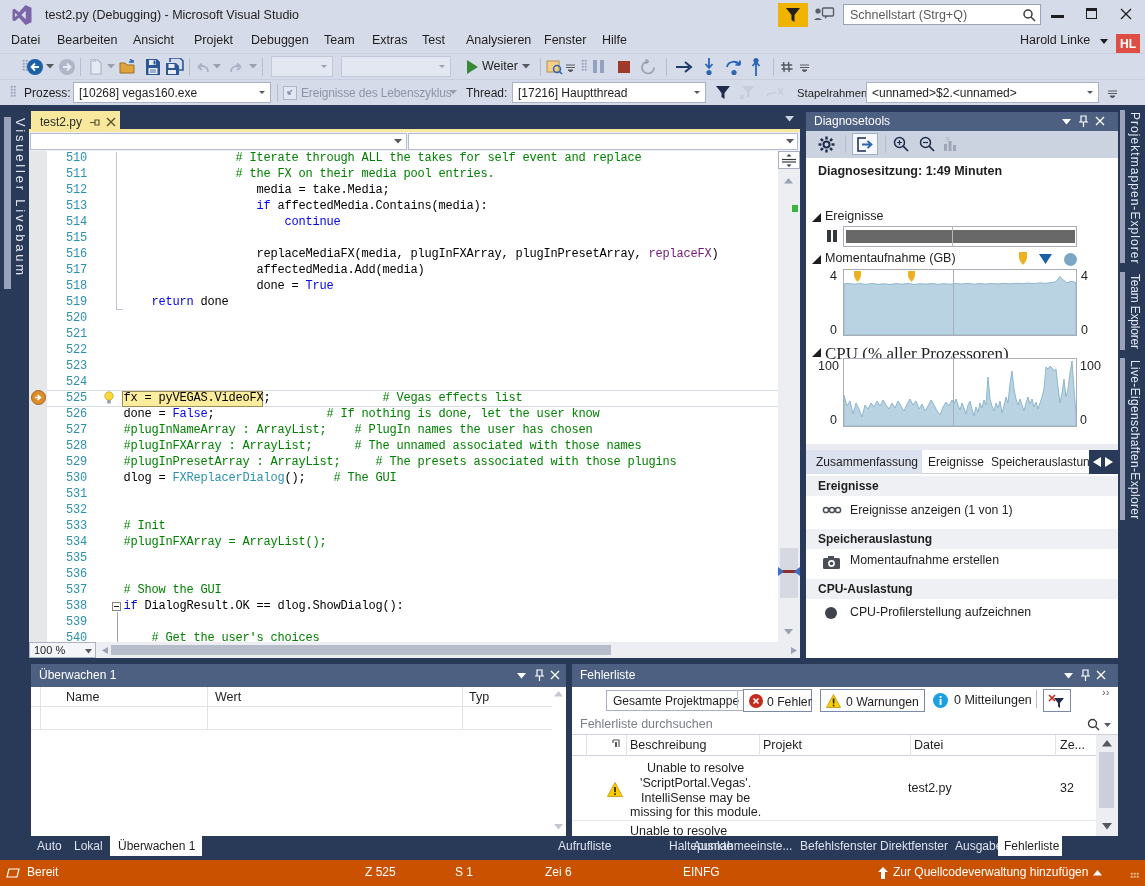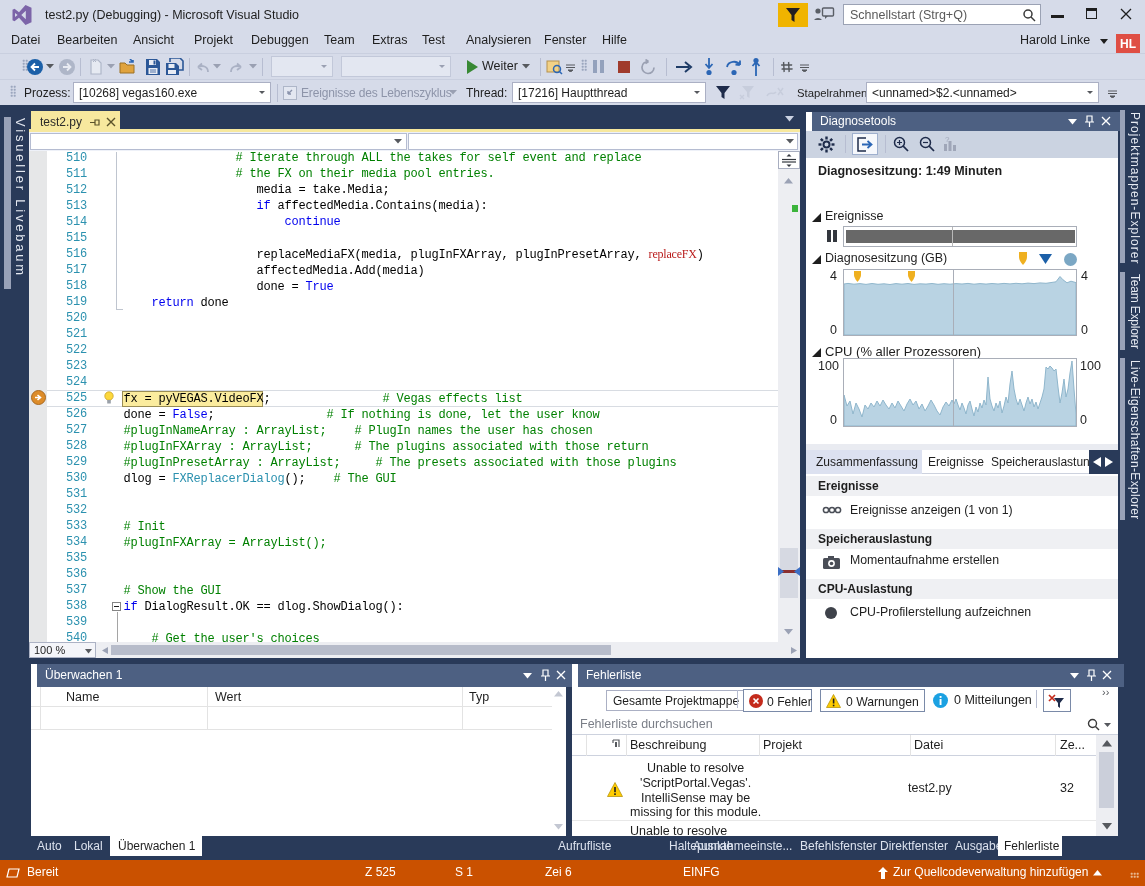--- a/index.html
+++ b/index.html
@@ -23,25 +23,25 @@
   
   #editor { left:29px; top:105px; width:771px; height:555px; background:#293A59; }
   #edtab { position:absolute; left:2px; top:6px; width:89px; height:23px; background:#F7E89E; color:#2A2A2A; font-size:12px; }
   #goldline { position:absolute; left:0; top:24px; width:771px; height:3px; background:#F7E89E; }
   #navbar { position:absolute; left:0; top:27px; width:771px; height:19px; background:#EEF1F8; }
   #codearea { position:absolute; left:0; top:46px; width:749px; height:491px; background:#fff; overflow:hidden; }
   #bpmargin { position:absolute; left:0; top:0; width:18px; height:491px; background:#E6E7E8; }
   .mono { font-family:"Liberation Mono", monospace; font-size:12px; letter-spacing:-0.2px; line-height:16px; white-space:pre; }
   #linenums { position:absolute; left:18px; top:-1px; width:40px; text-align:right; color:#2B91AF; }
   #code { position:absolute; left:94.5px; top:-1px; color:#000; }
-  .c { color:#008000; } .k { color:#0000EE; } .t { color:#2B91AF; } .g { color:#b91c1c;font-family:Liberation Serif, serif; }
+  .c { color:#008000; } .k { color:#0000EE; } .t { color:#2B91AF; } .g { color:#701a75; }
   #vscroll { position:absolute; left:749px; top:46px; width:22px; height:491px; background:#EDEEF2; }
   #edbottom { position:absolute; left:0; top:537px; width:771px; height:16px; background:#EDEEF2; }
   
-  .ptitle { position:absolute; height:23px; background:#4D6082; color:#FFF; font-size:12px;margin-left:6px; }
+  .ptitle { position:absolute; height:23px; background:#4D6082; color:#FFF; font-size:12px; }
   .ptitle .pt { position:absolute; left:8px; top:4px; }
   #diag { left:806px; top:112px; width:312px; height:546px; background:#fff; }
   #watch { left:31px; top:664px; width:535px; height:172px; background:#fff; }
   #errors { left:572px; top:664px; width:546px; height:172px; background:#fff; }
   .vtabtext { color:#E6EAF2; font-size:12px; writing-mode:vertical-rl; letter-spacing:0.5px; }
   .vstrip { position:absolute; width:5px; background:#99A2B8; }
   #statusbar { left:0; top:860px; width:1145px; height:26px; background:#CA5100; color:#fff; font-size:12px; }
   .sbi { position:absolute; top:5px; }
   .btab { position:absolute; top:836px; height:20px; color:#DCE2EE; font-size:12px; }
   .btab.on { background:#fff; color:#1E1E1E; }
@@ -324,21 +324,21 @@
                    done = <span class="k">True</span>
     <span class="k">return</span> done
 
 
 
 
 
 fx = pyVEGAS.VideoFX;                <span class="c"># Vegas effects list</span>
 done = <span class="k">False</span>;                <span class="c"># If nothing is done, let the user know</span>
 <span class="c">#plugInNameArray : ArrayList;    # PlugIn names the user has chosen</span>
-<span class="c">#plugInFXArray : ArrayList;      # The plugins associated with those return</span>
+<span class="c">#plugInFXArray : ArrayList;      # The unnamed associated with those names</span>
 <span class="c">#plugInPresetArray : ArrayList;     # The presets associated with those plugins</span>
 dlog = <span class="t">FXReplacerDialog</span>();    <span class="c"># The GUI</span>
 
 
 <span class="c"># Init</span>
 <span class="c">#plugInFXArray = ArrayList();</span>
 
 
 <span class="c"># Show the GUI</span>
 <span class="k">if</span> DialogResult.OK == dlog.ShowDialog():
@@ -465,21 +465,21 @@
   <div class="abs" style="left:37px;top:114px;width:234px;height:21px;border:1px solid #A9AEB8;background:#fff;">
     <div class="abs" style="left:2px;top:3px;width:229px;height:13px;background:#686868;"></div>
     <div class="abs" style="left:108px;top:0;width:1px;height:19px;background:#B8B8B8;"></div>
   </div>
   <div class="abs" style="left:21px;top:118px;width:3.5px;height:12px;background:#33373E;"></div>
   <div class="abs" style="left:27px;top:118px;width:3.5px;height:12px;background:#33373E;"></div>
 
   <svg class="abs" style="left:6px;top:143px" width="9" height="9">
       <path d="M9 0 L9 9 L0 9 Z" fill="#1E1E1E"></path>
     </svg>
-  <span class="abs" style="left:19px;top:139px;font-size:12.5px;">Diagnosesitzung (GB)</span>
+  <span class="abs" style="left:19px;top:139px;font-size:12.5px;">Momentaufnahme (GB)</span>
   <svg class="abs" style="left:212px;top:140px" width="10" height="13" viewBox="0 0 10 13">
       <path d="M1 0 L9 0 L9 5 C9 9 5 13 5 13 C5 13 1 9 1 5 Z" fill="#EFB020"></path>
     </svg>
   <svg class="abs" style="left:233px;top:142px" width="13" height="11">
       <path d="M0 0 L13 0 L6.5 10 Z" fill="#1C60A8"></path>
     </svg>
   <div class="abs" style="left:258px;top:141px;width:13px;height:13px;border-radius:50%;background:#7BA7C4;"></div>
   <div class="abs" style="left:37px;top:157px;width:234px;height:67px;border:1px solid #A9AEB8;background:#fff;">
     <svg width="232" height="65" viewBox="0 0 232 65" preserveAspectRatio="none" style="position:absolute;left:0;top:0;">
       <path d="M0 14 L4 13.4 L10 14.2 L16 13.6 L22 14.4 L28 13.5 L34 14.3 L40 13.8 L46 14.5 L52 13.6 L58 14.2 L64 13.5 L70 14.4 L76 13.8 L82 14.1 L88 13.5 L94 14.3 L100 13.7 L106 14.2 L112 13.6 L118 14.0 L124 13.4 L130 14.2 L136 13.6 L142 14.1 L148 13.5 L154 14.0 L160 13.4 L166 13.9 L172 13.3 L178 13.8 L184 13.1 L190 13.6 L196 12.9 L202 13.3 L208 12.4 L212 11.8 L216 6.5 L219 9.8 L223 12.8 L227 11.2 L232 12.6 L232 65 L0 65 Z" fill="#B9D3E3" stroke="#8FB6CC" stroke-width="1"></path>
@@ -493,21 +493,21 @@
       </svg>
   </div>
   <span class="abs" style="left:24px;top:157px;font-size:12.5px;">4</span>
   <span class="abs" style="left:24px;top:211px;font-size:12.5px;">0</span>
   <span class="abs" style="left:275px;top:157px;font-size:12.5px;">4</span>
   <span class="abs" style="left:275px;top:211px;font-size:12.5px;">0</span>
 
   <svg class="abs" style="left:6px;top:236px" width="9" height="9">
       <path d="M9 0 L9 9 L0 9 Z" fill="#1E1E1E"></path>
     </svg>
-  <span class="abs" style="left:19px;top:232px;font-size:13px;">CPU (% aller Prozessoren)</span>
+  <span class="abs" style="left:19px;top:232px;font-size:17px;font-family:Liberation Serif, serif;">CPU (% aller Prozessoren)</span>
   <div class="abs" style="left:37px;top:246px;width:234px;height:69px;border:1px solid #A9AEB8;background:#fff;">
     <svg width="232" height="67" viewBox="0 0 232 67" preserveAspectRatio="none" style="position:absolute;left:0;top:0;">
       <path d="M0 36 L3 47 L6 42 L9 55 L12 44 L15 50 L18 58 L21 46 L24 50 L27 44 L30 48 L33 42 L36 47 L39 41 L42 46 L45 50 L48 44 L51 49 L54 42 L57 47 L60 52 L63 45 L66 40 L69 46 L72 42 L75 50 L78 45 L81 52 L84 47 L87 41 L90 46 L93 52 L96 56 L99 48 L102 43 L105 47 L108 41 L110 45 L112 40 L114 46 L116 51 L118 44 L120 49 L122 55 L124 46 L126 42 L128 50 L130 57 L132 48 L134 53 L136 44 L138 49 L140 41 L142 46 L144 18 L146 40 L148 47 L150 52 L152 44 L154 49 L156 42 L158 54 L160 47 L162 38 L164 44 L166 25 L168 12 L170 30 L172 40 L174 46 L176 40 L178 46 L180 52 L182 44 L184 38 L186 45 L188 40 L190 48 L192 43 L194 50 L196 44 L198 38 L200 30 L202 8 L204 10 L206 7 L208 9 L210 12 L212 10 L214 28 L216 44 L218 34 L220 20 L222 38 L224 30 L226 14 L228 2 L230 30 L232 55 L232 67 L0 67 Z" fill="#B9D3E3" stroke="#8FB6CC" stroke-width="1"></path>
     </svg>
     <div class="abs" style="left:109px;top:0;width:1px;height:67px;background:#A9AEB8;"></div>
   </div>
   <span class="abs" style="left:12px;top:247px;font-size:12.5px;">100</span>
   <span class="abs" style="left:24px;top:301px;font-size:12.5px;">0</span>
   <span class="abs" style="left:274px;top:247px;font-size:12.5px;">100</span>
   <span class="abs" style="left:274px;top:301px;font-size:12.5px;">0</span>

